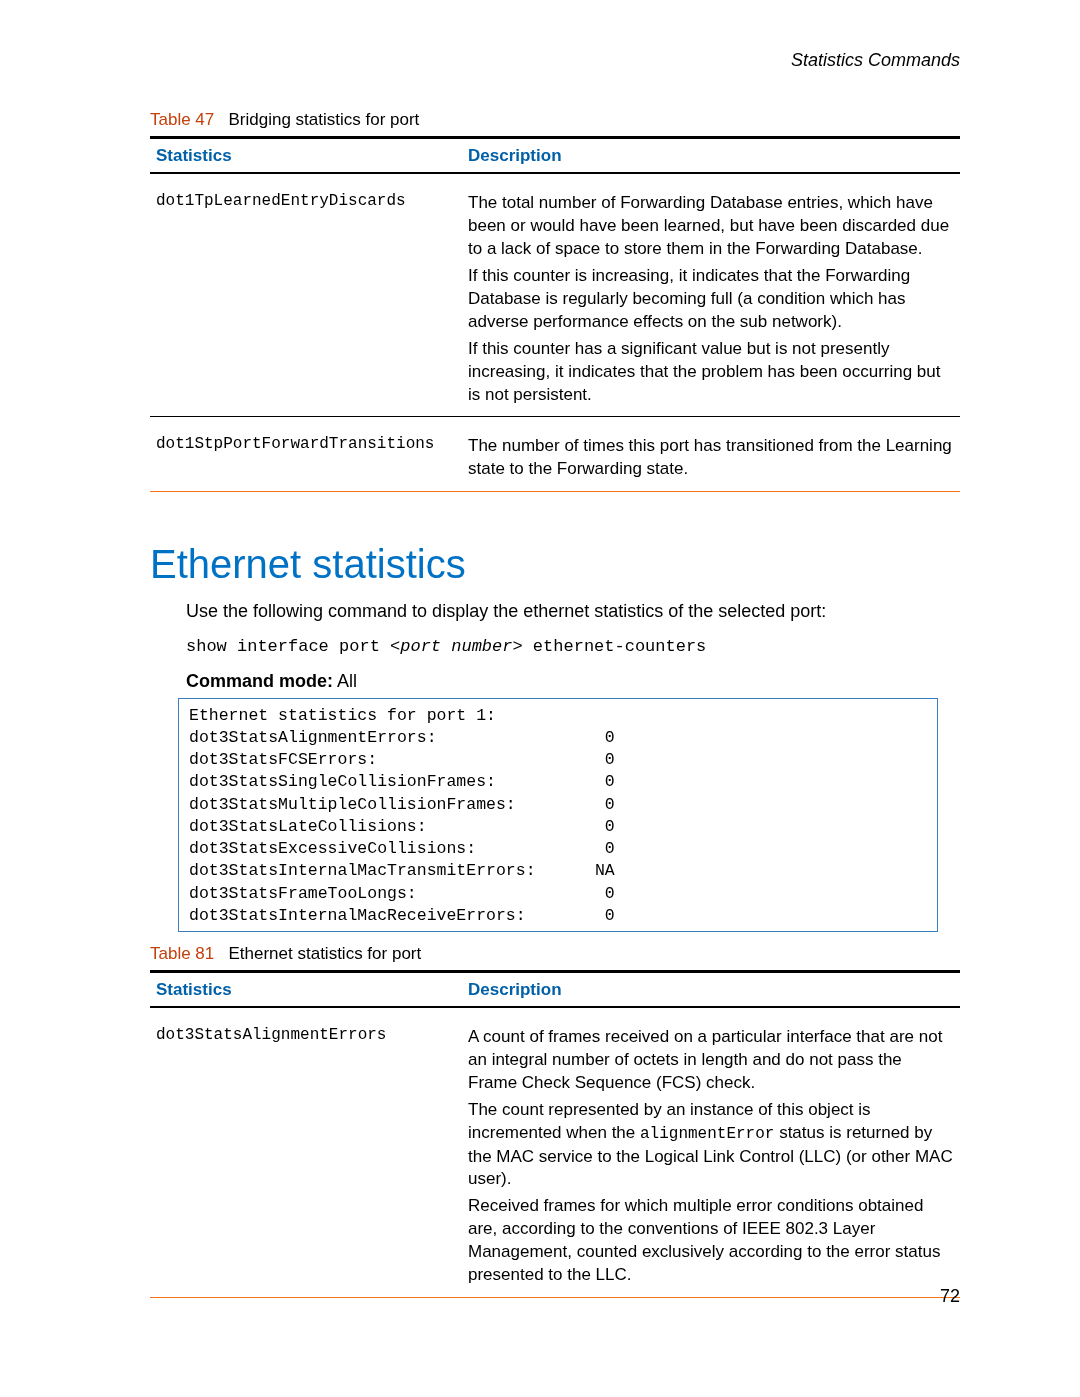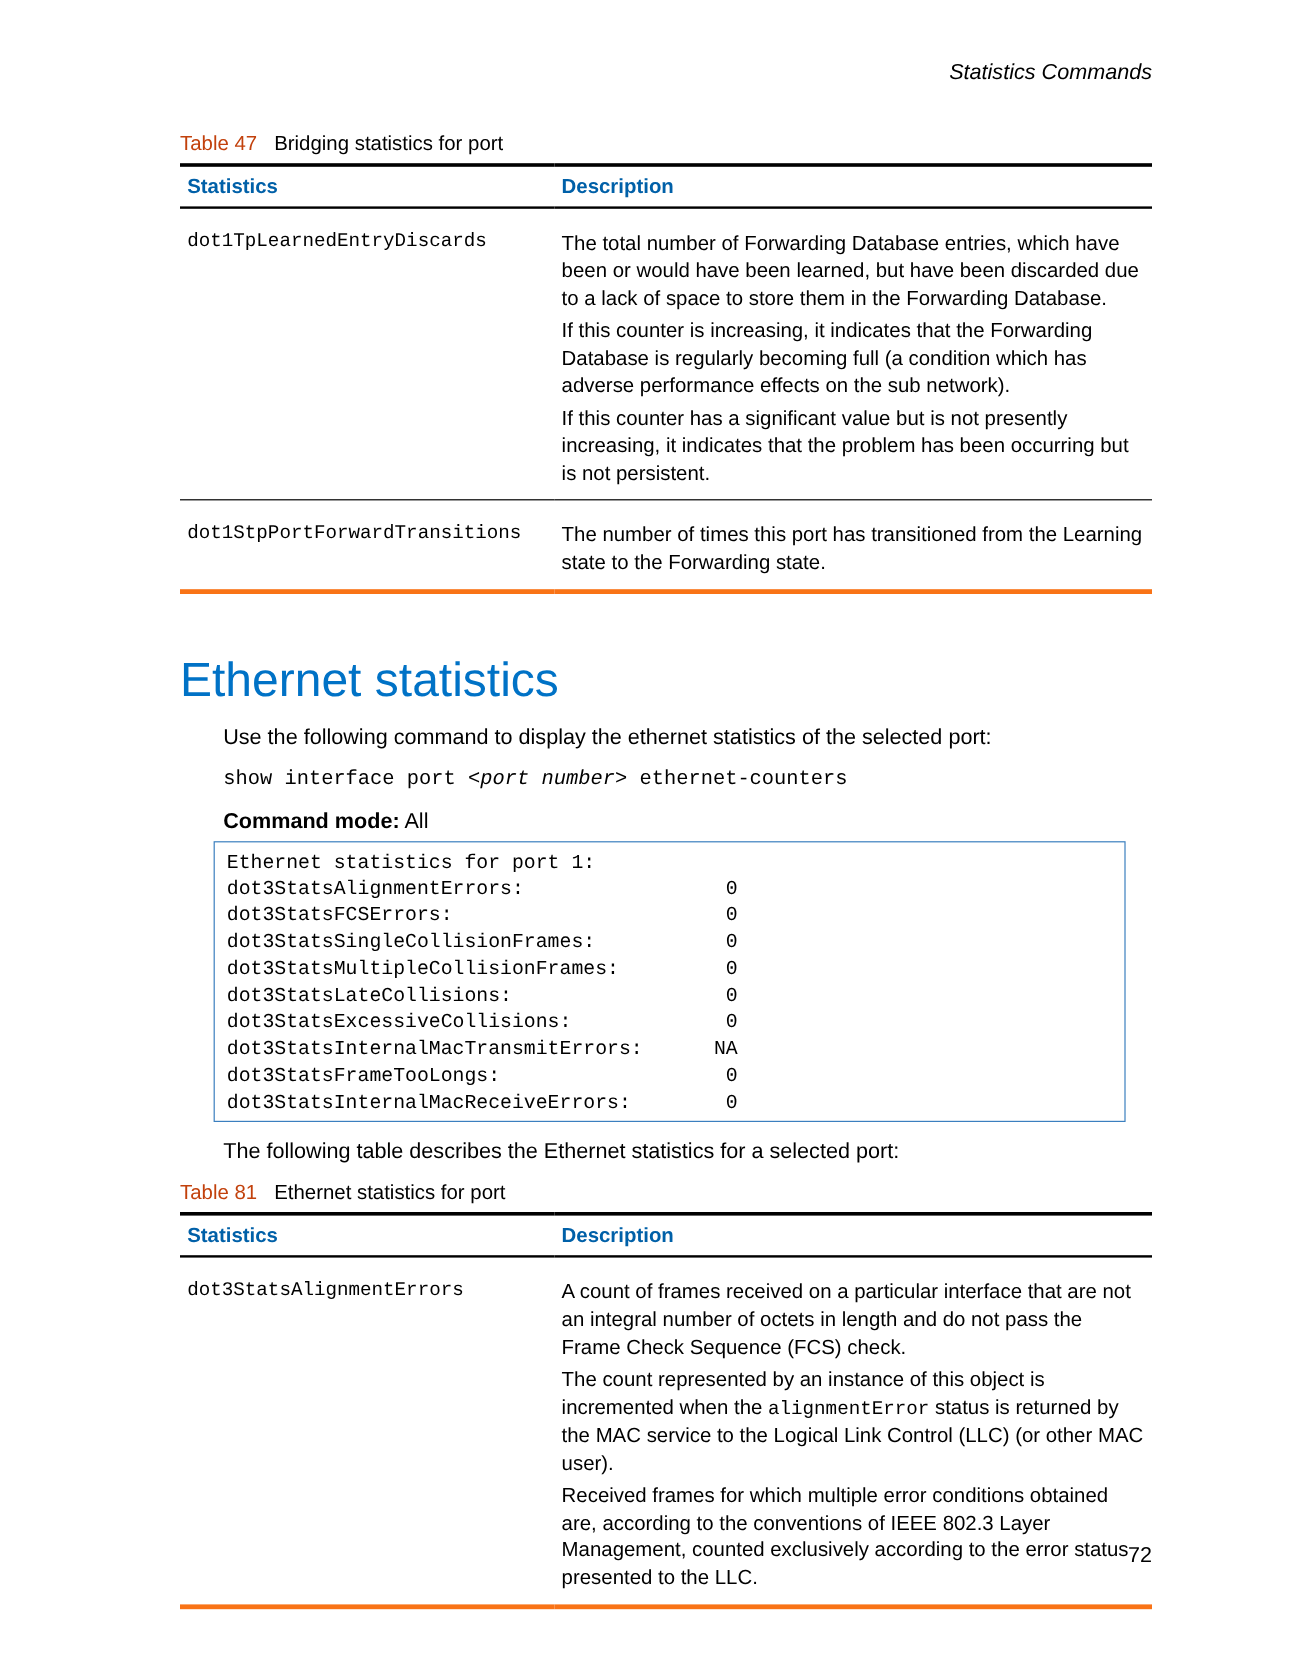--- a/index.html
+++ b/index.html
@@ -36,21 +36,21 @@
   }
   .table-caption .tcap-label {
     color: #c2410c;
     font-weight: 400;
     margin-top: 21px;
   }
   table.stats {
     width: 100%;
     border-collapse: collapse;
     border-top: 3px solid #000;
-    border-bottom: 4px solid #f97316;
+    border-bottom: 1px solid #f97316;
     font-size: 17px;
   }
   table.stats thead th {
     text-align: left;
     font-weight: 700;
     color: #0060a8;
     padding: 7px 6px 6px 6px;
     border-bottom: 2px solid #000;
   }
   table.stats th.col-stat { width: 300px; }
@@ -175,21 +175,20 @@
 dot3StatsFCSErrors:                       0
 dot3StatsSingleCollisionFrames:           0
 dot3StatsMultipleCollisionFrames:         0
 dot3StatsLateCollisions:                  0
 dot3StatsExcessiveCollisions:             0
 dot3StatsInternalMacTransmitErrors:      NA
 dot3StatsFrameTooLongs:                   0
 dot3StatsInternalMacReceiveErrors:        0</div>
 
     <div class="body-indent after-box">
-      <p class="body-text">The following table describes the Ethernet statistics for a selected port:</p>
 
       <div class="table-caption" style="margin-left:-36px;">
         <span class="tcap-label">Table 81</span>
         <span>&nbsp;</span>
         <span>Ethernet statistics for port</span>
       </div>
 
       <table class="stats" style="margin-left:-36px; width:calc(100% + 36px);">
         <thead>
           <tr>

